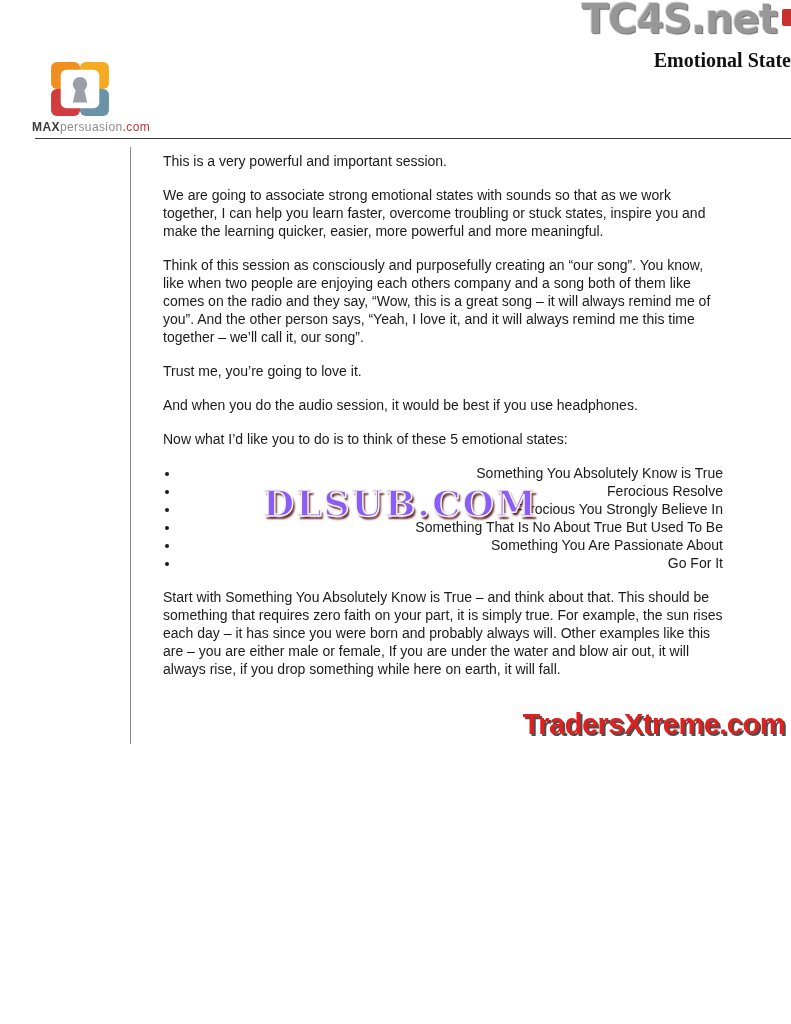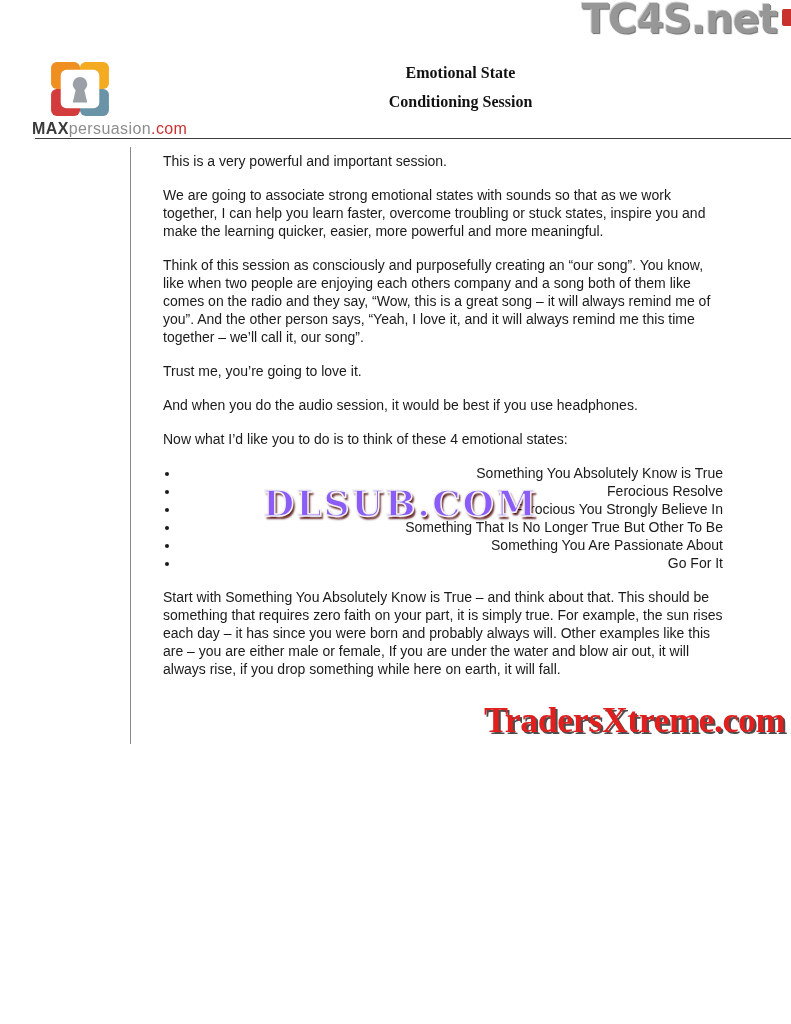--- a/index.html
+++ b/index.html
@@ -36,39 +36,38 @@
     background: #c9312f;
     border-radius: 2px 0 0 2px;
   }
 
   
   .title {
     position: absolute;
     top: 46px;
     left: 130px;
     right: 0;
-    text-align: center;
+    text-align: right;
     font-family: "Liberation Serif", "DejaVu Serif", serif;
     font-weight: bold;
-    font-size: 16px;
+    font-size: 20px;
     line-height: 29px;
     color: #111;
-    margin-top: 12px;
   }
   .logo {
     position: absolute;
     top: 62px;
     left: 32px;
     width: 96px;
     text-align: center;
   }
   .logo svg { display: block; margin: 0 auto; }
   .logo-text {
     margin-top: 4px;
-    font-size: 16px;
+    font-size: 12px;
     letter-spacing: 0.4px;
     white-space: nowrap;
   }
   .logo-text .max { font-weight: bold; color: #3a3a3a; }
   .logo-text .pers { color: #8d8d8d; }
   .logo-text .dom { color: #c9312f; }
 
   .header-rule {
     position: absolute;
     top: 138px;
@@ -132,23 +131,23 @@
     position: absolute;
     left: 33px; 
     top: 0;
   }
 
   
   .wm-bottom {
     position: absolute;
     bottom: 3px;
     right: 6px;
-    font-family: Liberation Serif, serif;
+    font-family: Liberation Sans, sans-serif;
     font-weight: 800;
-    font-size: 36px;
+    font-size: 29px;
     letter-spacing: -0.5px;
     color: #e01f1f;
     text-shadow: 2px 2px 0 #4d4d4d, -1px -1px 0 rgba(255,255,255,0.6);
     user-select: none;
   }
 </style>
 </head>
 <body>
 
 <div class="page">
@@ -166,38 +165,37 @@
       <circle cx="30" cy="23" r="7.5" fill="#9aa0a6"></circle>
       <path d="M26 27 L34 27 L37.5 42 L22.5 42 Z" fill="#9aa0a6"></path>
     </svg>
     <div class="logo-text">
       <span class="max">MAX</span><span class="pers">persuasion</span><span class="dom">.com</span>
     </div>
   </div>
 
   <div class="title">
     <div>Emotional State</div>
-    <div>Conditioning Session</div>
   </div>
 
   <div class="header-rule"></div>
   <div class="margin-rule"></div>
 
   <div class="content">
     <p>This is a very powerful and important session.</p>
     <p>We are going to associate strong emotional states with sounds so that as we work together, I can help you learn faster, overcome troubling or stuck states, inspire you and make the learning quicker, easier, more powerful and more meaningful.</p>
     <p>Think of this session as consciously and purposefully creating an “our song”. You know, like when two people are enjoying each others company and a song both of them like comes on the radio and they say, “Wow, this is a great song – it will always remind me of you”. And the other person says, “Yeah, I love it, and it will always remind me this time together – we’ll call it, our song”.</p>
     <p>Trust me, you’re going to love it.</p>
     <p>And when you do the audio session, it would be best if you use headphones.</p>
-    <p>Now what I’d like you to do is to think of these 4 emotional states:</p>
+    <p>Now what I’d like you to do is to think of these 5 emotional states:</p>
     <ul>
       <li>Something You Absolutely Know is True</li>
       <li>Ferocious Resolve</li>
       <li>Ferocious You Strongly Believe In</li>
-      <li>Something That Is No Longer True But Other To Be</li>
+      <li>Something That Is No About True But Used To Be</li>
       <li>Something You Are Passionate About</li>
       <li>Go For It</li>
     </ul>
     <p>Start with Something You Absolutely Know is True – and think about that. This should be something that requires zero faith on your part, it is simply true. For example, the sun rises each day – it has since you were born and probably always will. Other examples like this are – you are either male or female, If you are under the water and blow air out, it will always rise, if you drop something while here on earth, it will fall.</p>
   </div>
 
   <div class="wm-center">DLSUB.COM</div>
 
   <div class="footer">
     <span class="page-number">1</span>

